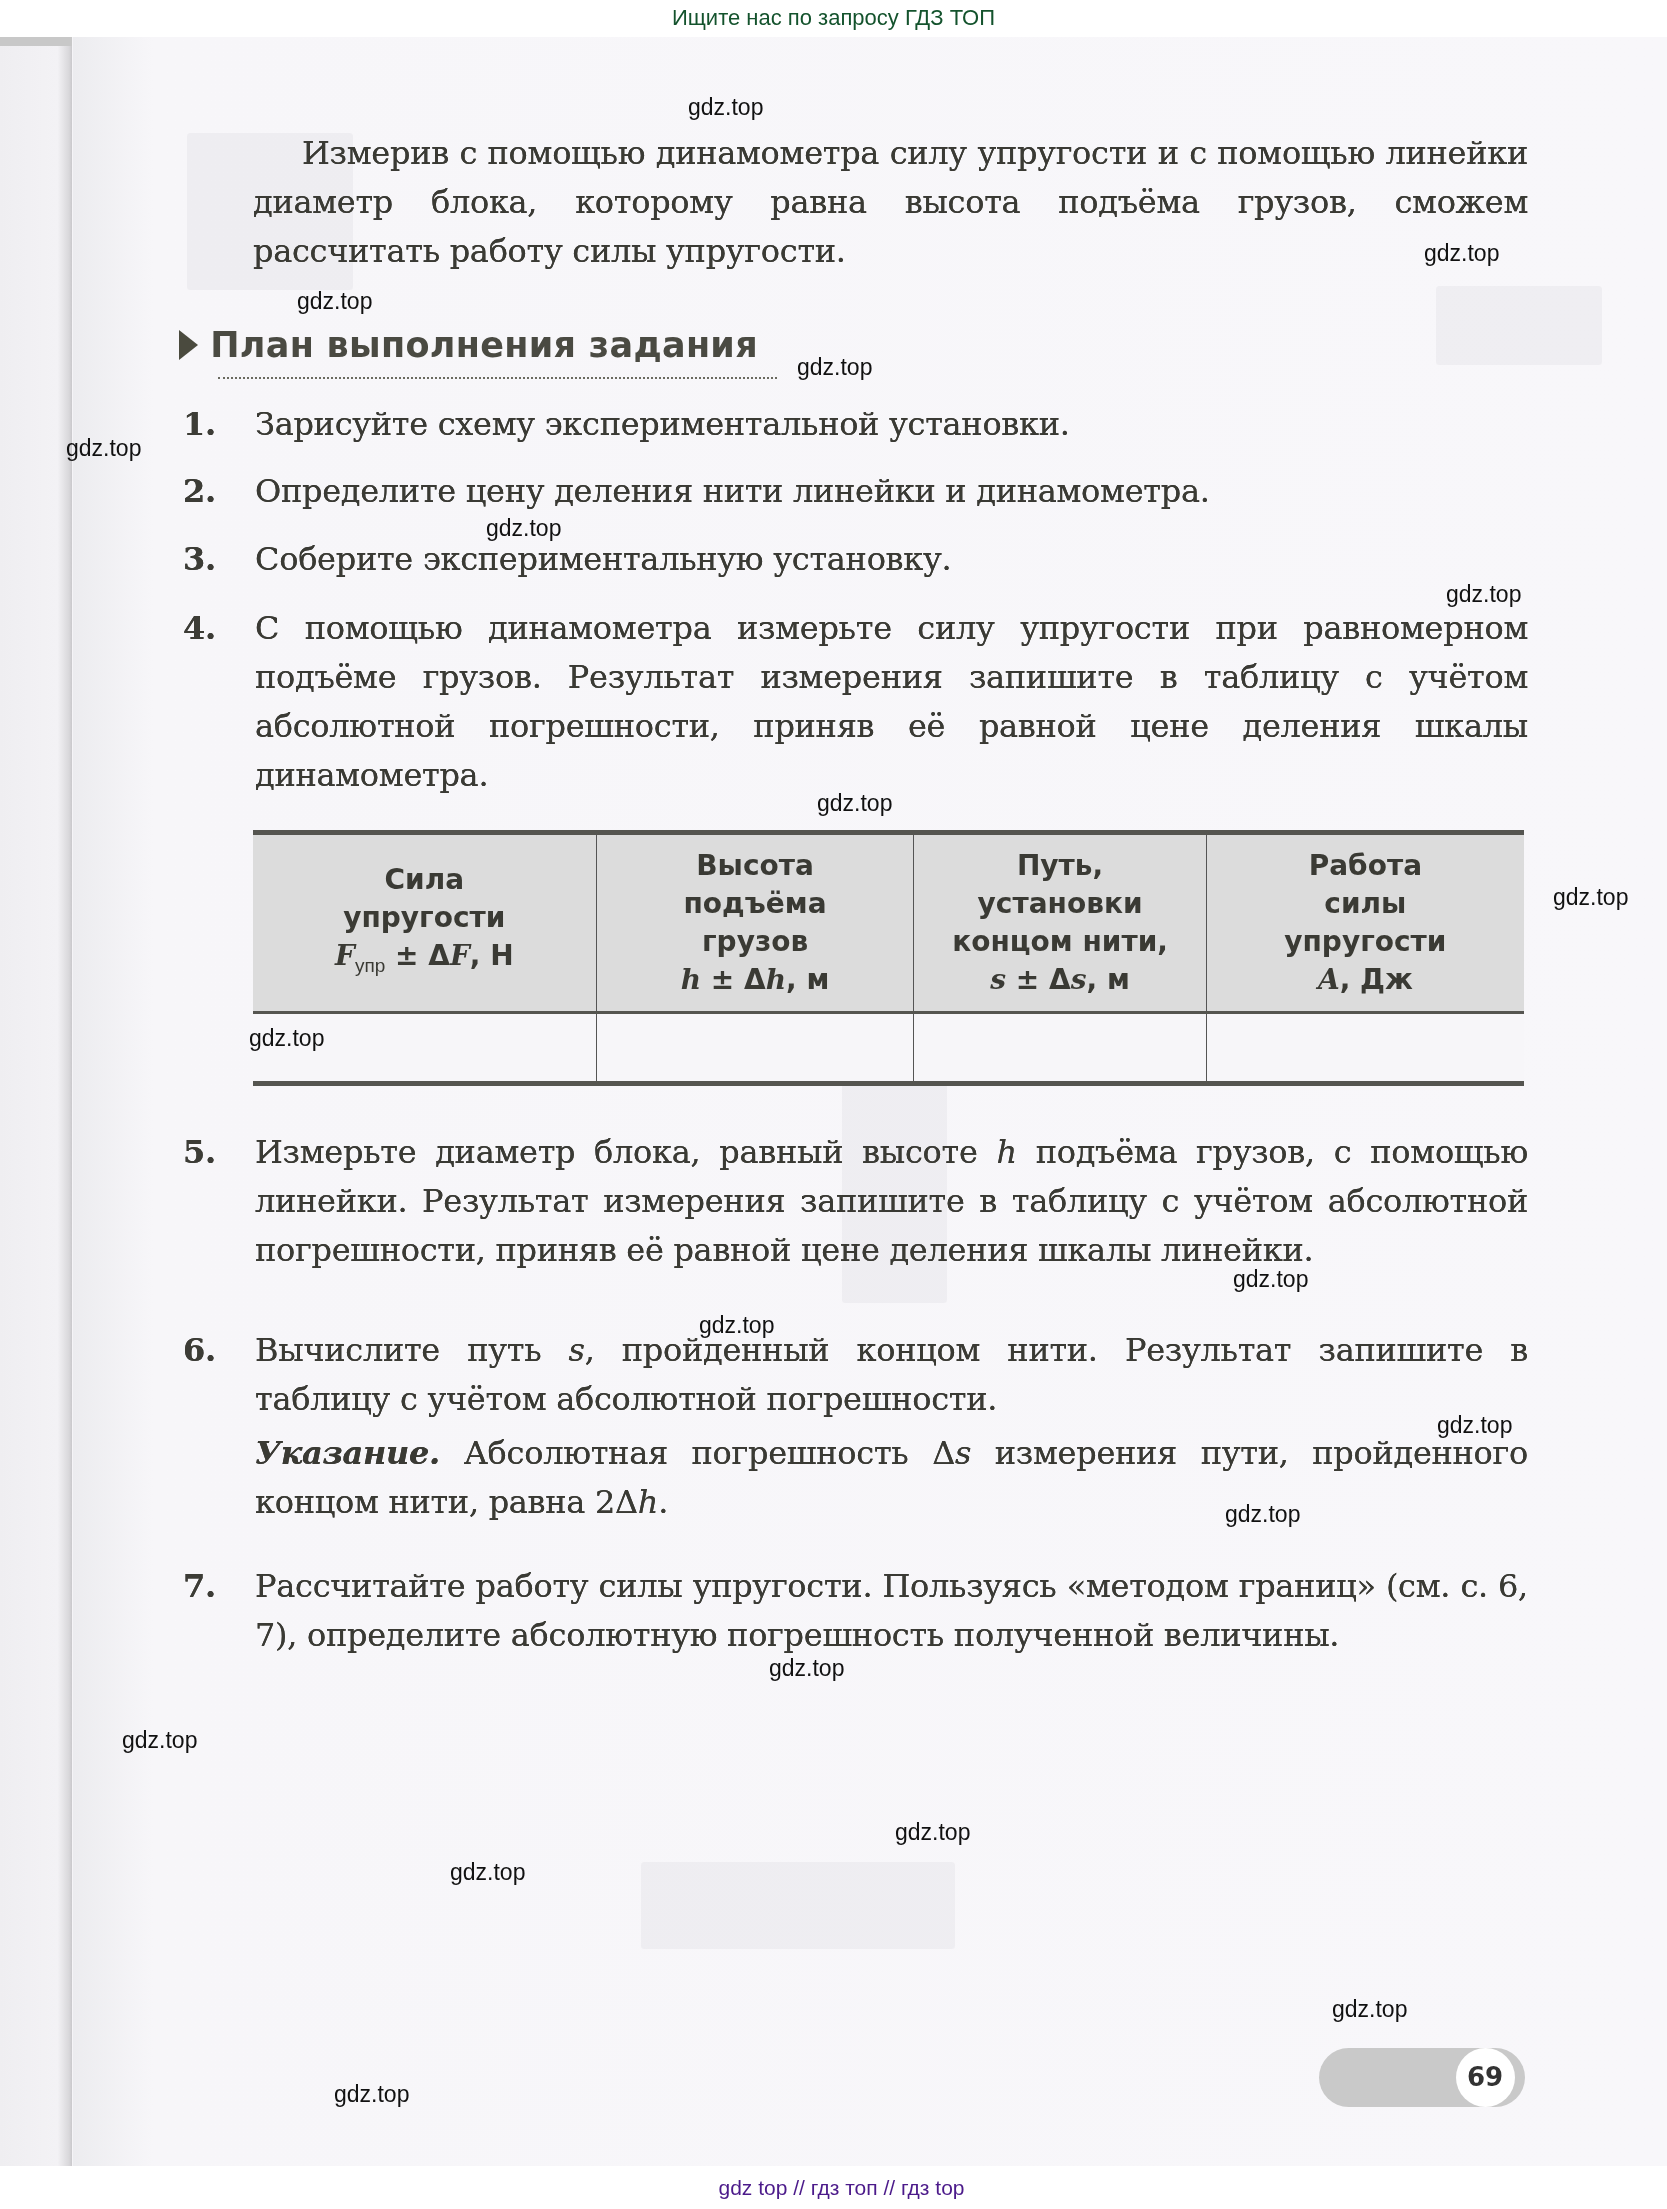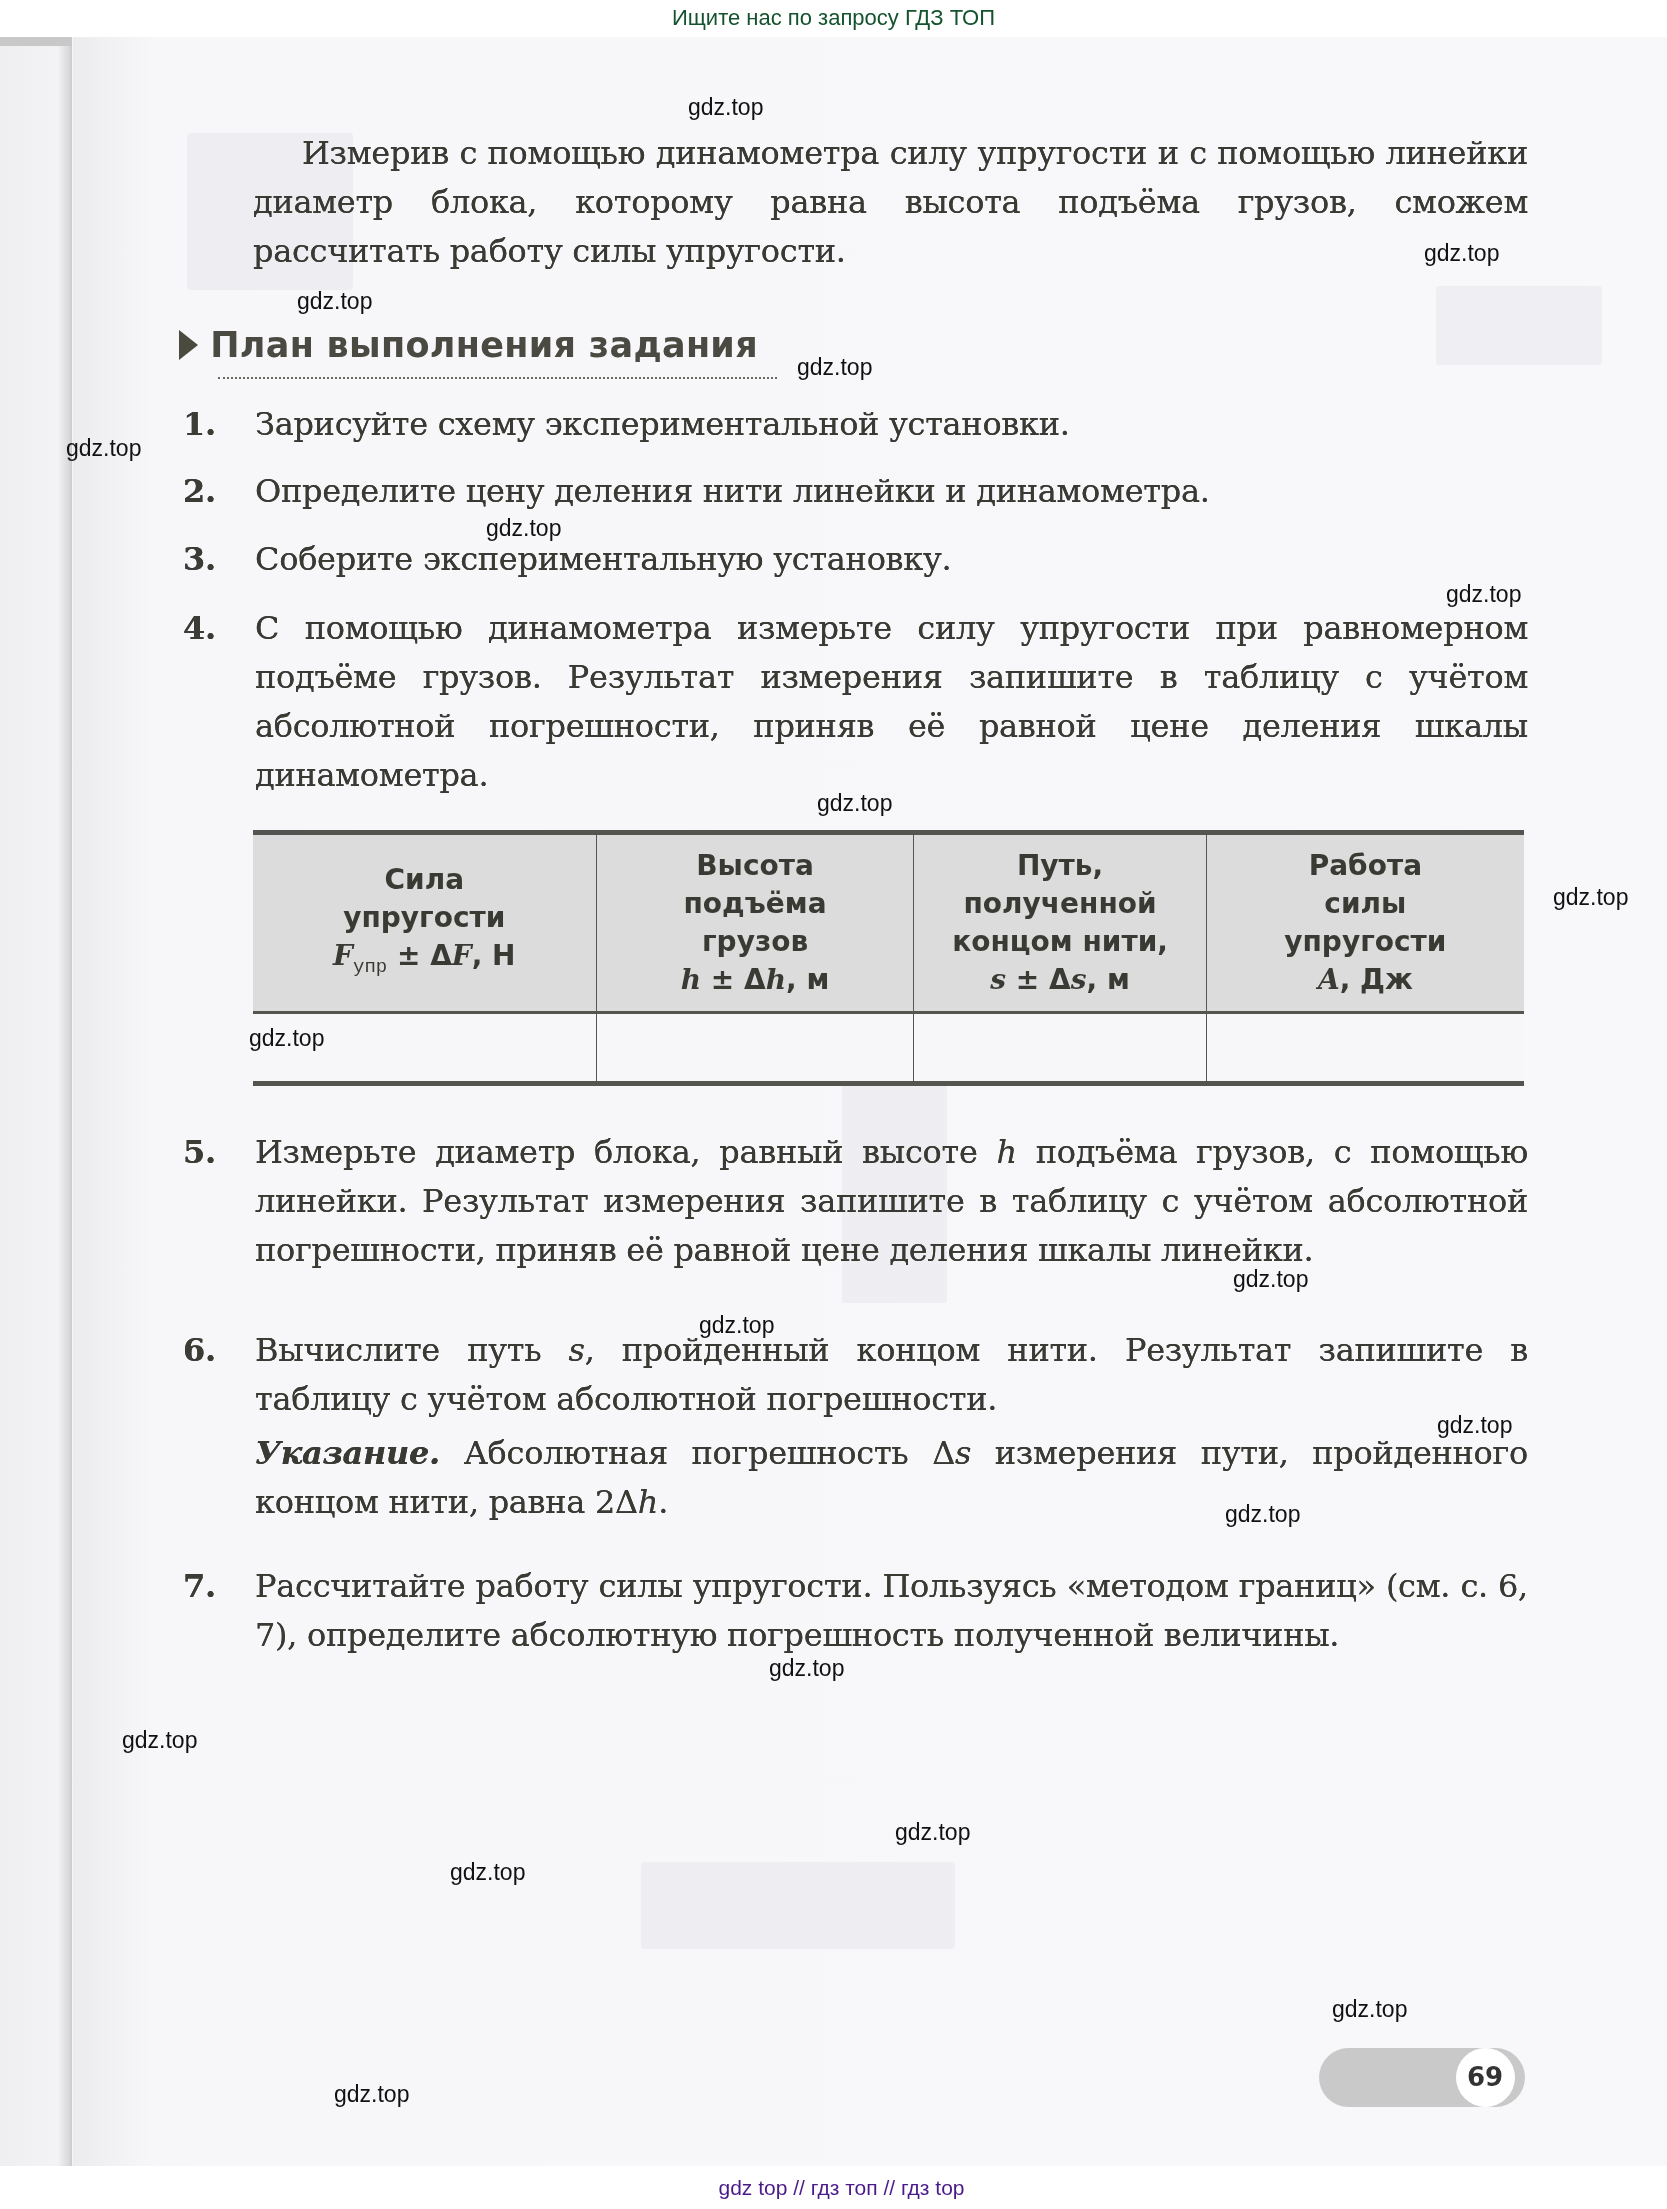--- a/index.html
+++ b/index.html
@@ -75,21 +75,21 @@
   table.results th:first-child { border-left: none; margin-left: 36px; }
   table.results th:last-child { border-right: none; }
   table.results thead tr { border-top: 5.2px solid #555550; border-bottom: 3.5px solid #555550; }
   table.results td {
     height: 65px; border-left: 1.7px solid #555; border-right: 1.7px solid #555; background: #f7f6f9;
   }
   table.results td:first-child { border-left: none; }
   table.results td:last-child { border-right: none; }
   table.results tbody tr { border-bottom: 5.2px solid #555550; }
   .math { font-family: "DejaVu Serif", "Liberation Serif", serif; font-style: italic; font-weight: bold; }
-  .sub { font-size: 19px; vertical-align: -7px; font-style: normal; font-weight: normal; font-family: Liberation Mono, monospace; }
+  .sub { font-size: 19px; vertical-align: -7px; font-style: normal; font-weight: normal; font-family: Liberation Sans, sans-serif; }
   .page-badge {
     position: absolute; left: 1319px; top: 2048px; width: 206px; height: 59px; border-radius: 30px;
     background: #c9c9c9;
   }
   .page-badge .circle {
     position: absolute; right: 10.5px; top: 0; width: 59px; height: 59px; border-radius: 30px;
     background: #ffffff; text-align: center; line-height: 59px;
     font-family: "DejaVu Sans", "Liberation Sans", sans-serif; font-weight: bold; font-size: 26px; color: #333;
   }
   .wm {
@@ -163,21 +163,21 @@
         <div><span class="math">F</span><span class="sub">упр</span><span> ± Δ</span><span class="math">F</span><span>, Н</span></div>
       </th>
       <th style="width:25%;">
         <div>Высота</div>
         <div>подъёма</div>
         <div>грузов</div>
         <div><span class="math">h</span><span> ± Δ</span><span class="math">h</span><span>, м</span></div>
       </th>
       <th style="width:23%;">
         <div>Путь,</div>
-        <div>полученной</div>
+        <div>установки</div>
         <div>концом нити,</div>
         <div><span class="math">s</span><span> ± Δ</span><span class="math">s</span><span>, м</span></div>
       </th>
       <th style="width:25%;">
         <div>Работа</div>
         <div>силы</div>
         <div>упругости</div>
         <div><span class="math">A</span><span>, Дж</span></div>
       </th>
     </tr>

